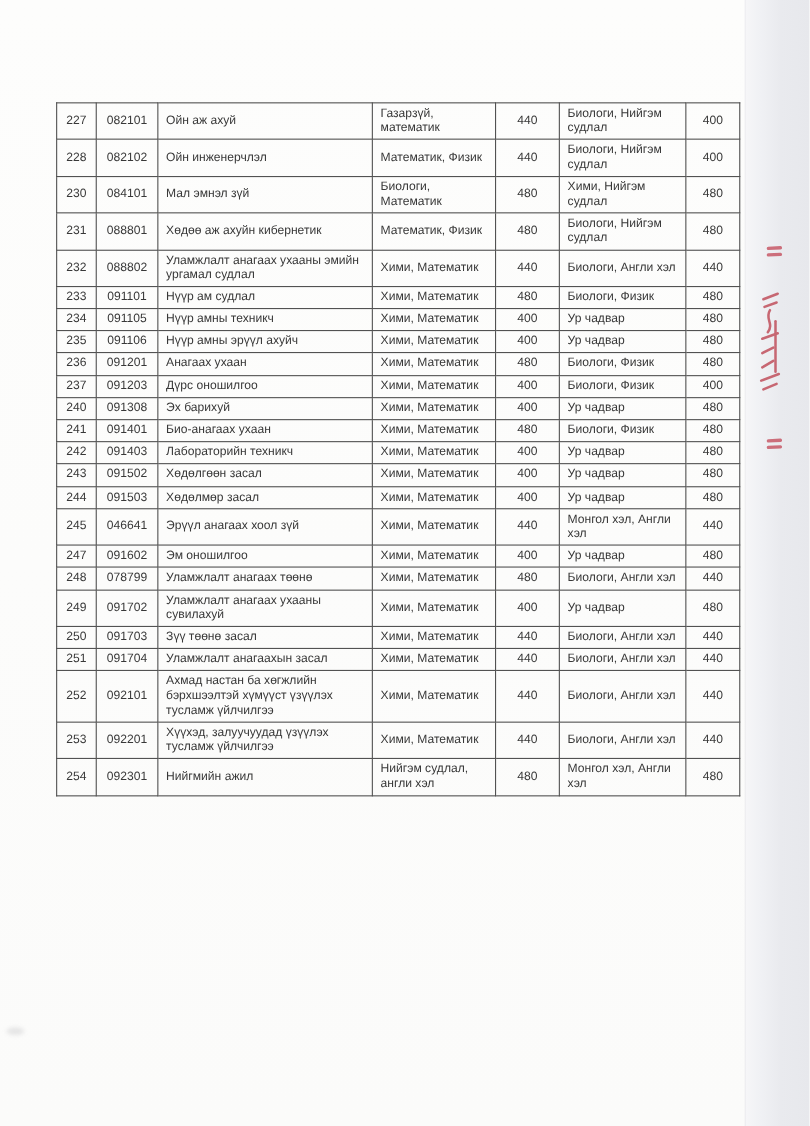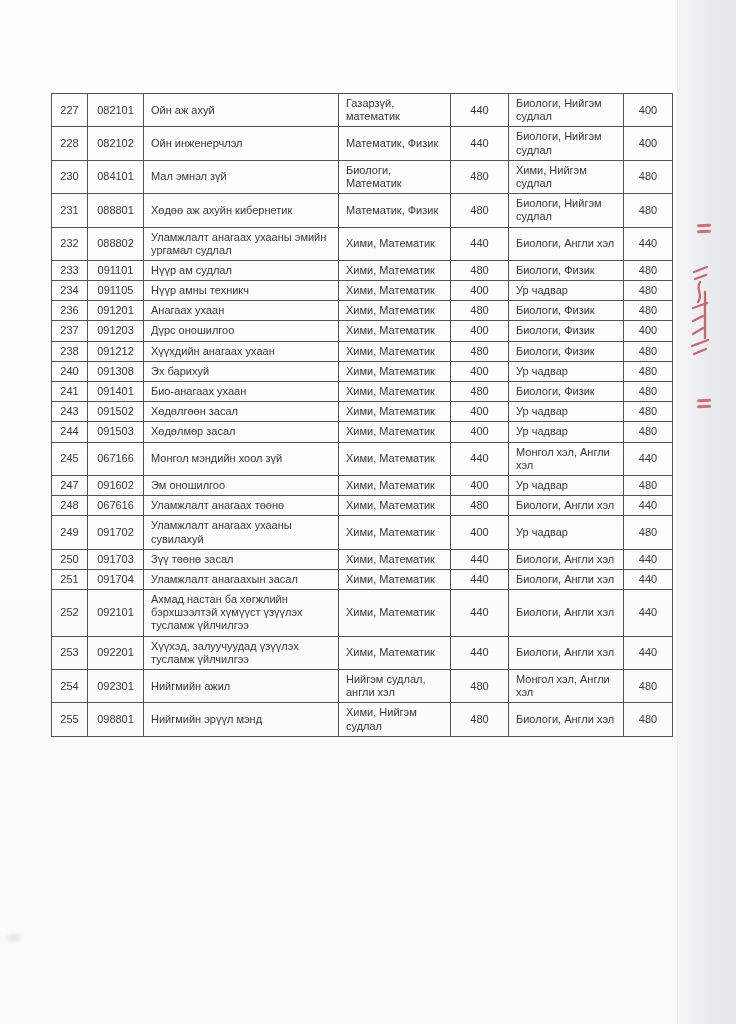--- a/index.html
+++ b/index.html
@@ -145,103 +145,112 @@
         <tr>
       <td class="c-no">234</td>
       <td class="c-code">091105</td>
       <td class="c-name">Нүүр амны техникч</td>
       <td class="c-sub1">Хими, Математик</td>
       <td class="c-s1">400</td>
       <td class="c-sub2">Ур чадвар</td>
       <td class="c-s2">480</td>
     </tr>
         <tr>
+      <td class="c-no">235</td>
+      <td class="c-code">091106</td>
+      <td class="c-name">Нүүр амны эрүүл ахуйч</td>
+      <td class="c-sub1">Хими, Математик</td>
+      <td class="c-s1">400</td>
+      <td class="c-sub2">Ур чадвар</td>
+      <td class="c-s2">480</td>
+    </tr>
+        <tr>
       <td class="c-no">236</td>
       <td class="c-code">091201</td>
       <td class="c-name">Анагаах ухаан</td>
       <td class="c-sub1">Хими, Математик</td>
       <td class="c-s1">480</td>
       <td class="c-sub2">Биологи, Физик</td>
       <td class="c-s2">480</td>
     </tr>
         <tr>
       <td class="c-no">237</td>
       <td class="c-code">091203</td>
       <td class="c-name">Дүрс оношилгоо</td>
       <td class="c-sub1">Хими, Математик</td>
       <td class="c-s1">400</td>
       <td class="c-sub2">Биологи, Физик</td>
       <td class="c-s2">400</td>
     </tr>
         <tr>
-      <td class="c-no">238</td>
-      <td class="c-code">091212</td>
-      <td class="c-name">Хүүхдийн анагаах ухаан</td>
-      <td class="c-sub1">Хими, Математик</td>
-      <td class="c-s1">480</td>
-      <td class="c-sub2">Биологи, Физик</td>
-      <td class="c-s2">480</td>
-    </tr>
-        <tr>
       <td class="c-no">240</td>
       <td class="c-code">091308</td>
       <td class="c-name">Эх барихуй</td>
       <td class="c-sub1">Хими, Математик</td>
       <td class="c-s1">400</td>
       <td class="c-sub2">Ур чадвар</td>
       <td class="c-s2">480</td>
     </tr>
         <tr>
       <td class="c-no">241</td>
       <td class="c-code">091401</td>
       <td class="c-name">Био-анагаах ухаан</td>
       <td class="c-sub1">Хими, Математик</td>
       <td class="c-s1">480</td>
       <td class="c-sub2">Биологи, Физик</td>
       <td class="c-s2">480</td>
     </tr>
         <tr>
+      <td class="c-no">242</td>
+      <td class="c-code">091403</td>
+      <td class="c-name">Лабораторийн техникч</td>
+      <td class="c-sub1">Хими, Математик</td>
+      <td class="c-s1">400</td>
+      <td class="c-sub2">Ур чадвар</td>
+      <td class="c-s2">480</td>
+    </tr>
+        <tr>
       <td class="c-no">243</td>
       <td class="c-code">091502</td>
       <td class="c-name">Хөдөлгөөн засал</td>
       <td class="c-sub1">Хими, Математик</td>
       <td class="c-s1">400</td>
       <td class="c-sub2">Ур чадвар</td>
       <td class="c-s2">480</td>
     </tr>
         <tr>
       <td class="c-no">244</td>
       <td class="c-code">091503</td>
       <td class="c-name">Хөдөлмөр засал</td>
       <td class="c-sub1">Хими, Математик</td>
       <td class="c-s1">400</td>
       <td class="c-sub2">Ур чадвар</td>
       <td class="c-s2">480</td>
     </tr>
         <tr>
       <td class="c-no">245</td>
-      <td class="c-code">067166</td>
-      <td class="c-name">Монгол мэндийн хоол зүй</td>
+      <td class="c-code">046641</td>
+      <td class="c-name">Эрүүл анагаах хоол зүй</td>
       <td class="c-sub1">Хими, Математик</td>
       <td class="c-s1">440</td>
       <td class="c-sub2">Монгол хэл, Англи хэл</td>
       <td class="c-s2">440</td>
     </tr>
         <tr>
       <td class="c-no">247</td>
       <td class="c-code">091602</td>
       <td class="c-name">Эм оношилгоо</td>
       <td class="c-sub1">Хими, Математик</td>
       <td class="c-s1">400</td>
       <td class="c-sub2">Ур чадвар</td>
       <td class="c-s2">480</td>
     </tr>
         <tr>
       <td class="c-no">248</td>
-      <td class="c-code">067616</td>
+      <td class="c-code">078799</td>
       <td class="c-name">Уламжлалт анагаах төөнө</td>
       <td class="c-sub1">Хими, Математик</td>
       <td class="c-s1">480</td>
       <td class="c-sub2">Биологи, Англи хэл</td>
       <td class="c-s2">440</td>
     </tr>
         <tr>
       <td class="c-no">249</td>
       <td class="c-code">091702</td>
       <td class="c-name">Уламжлалт анагаах ухааны сувилахуй</td>
@@ -288,25 +297,16 @@
     </tr>
         <tr>
       <td class="c-no">254</td>
       <td class="c-code">092301</td>
       <td class="c-name">Нийгмийн ажил</td>
       <td class="c-sub1">Нийгэм судлал, англи хэл</td>
       <td class="c-s1">480</td>
       <td class="c-sub2">Монгол хэл, Англи хэл</td>
       <td class="c-s2">480</td>
     </tr>
-        <tr>
-      <td class="c-no">255</td>
-      <td class="c-code">098801</td>
-      <td class="c-name">Нийгмийн эрүүл мэнд</td>
-      <td class="c-sub1">Хими, Нийгэм судлал</td>
-      <td class="c-s1">480</td>
-      <td class="c-sub2">Биологи, Англи хэл</td>
-      <td class="c-s2">480</td>
-    </tr>
       </tbody>
   </table>
 
 </div>
 
 </body></html>

